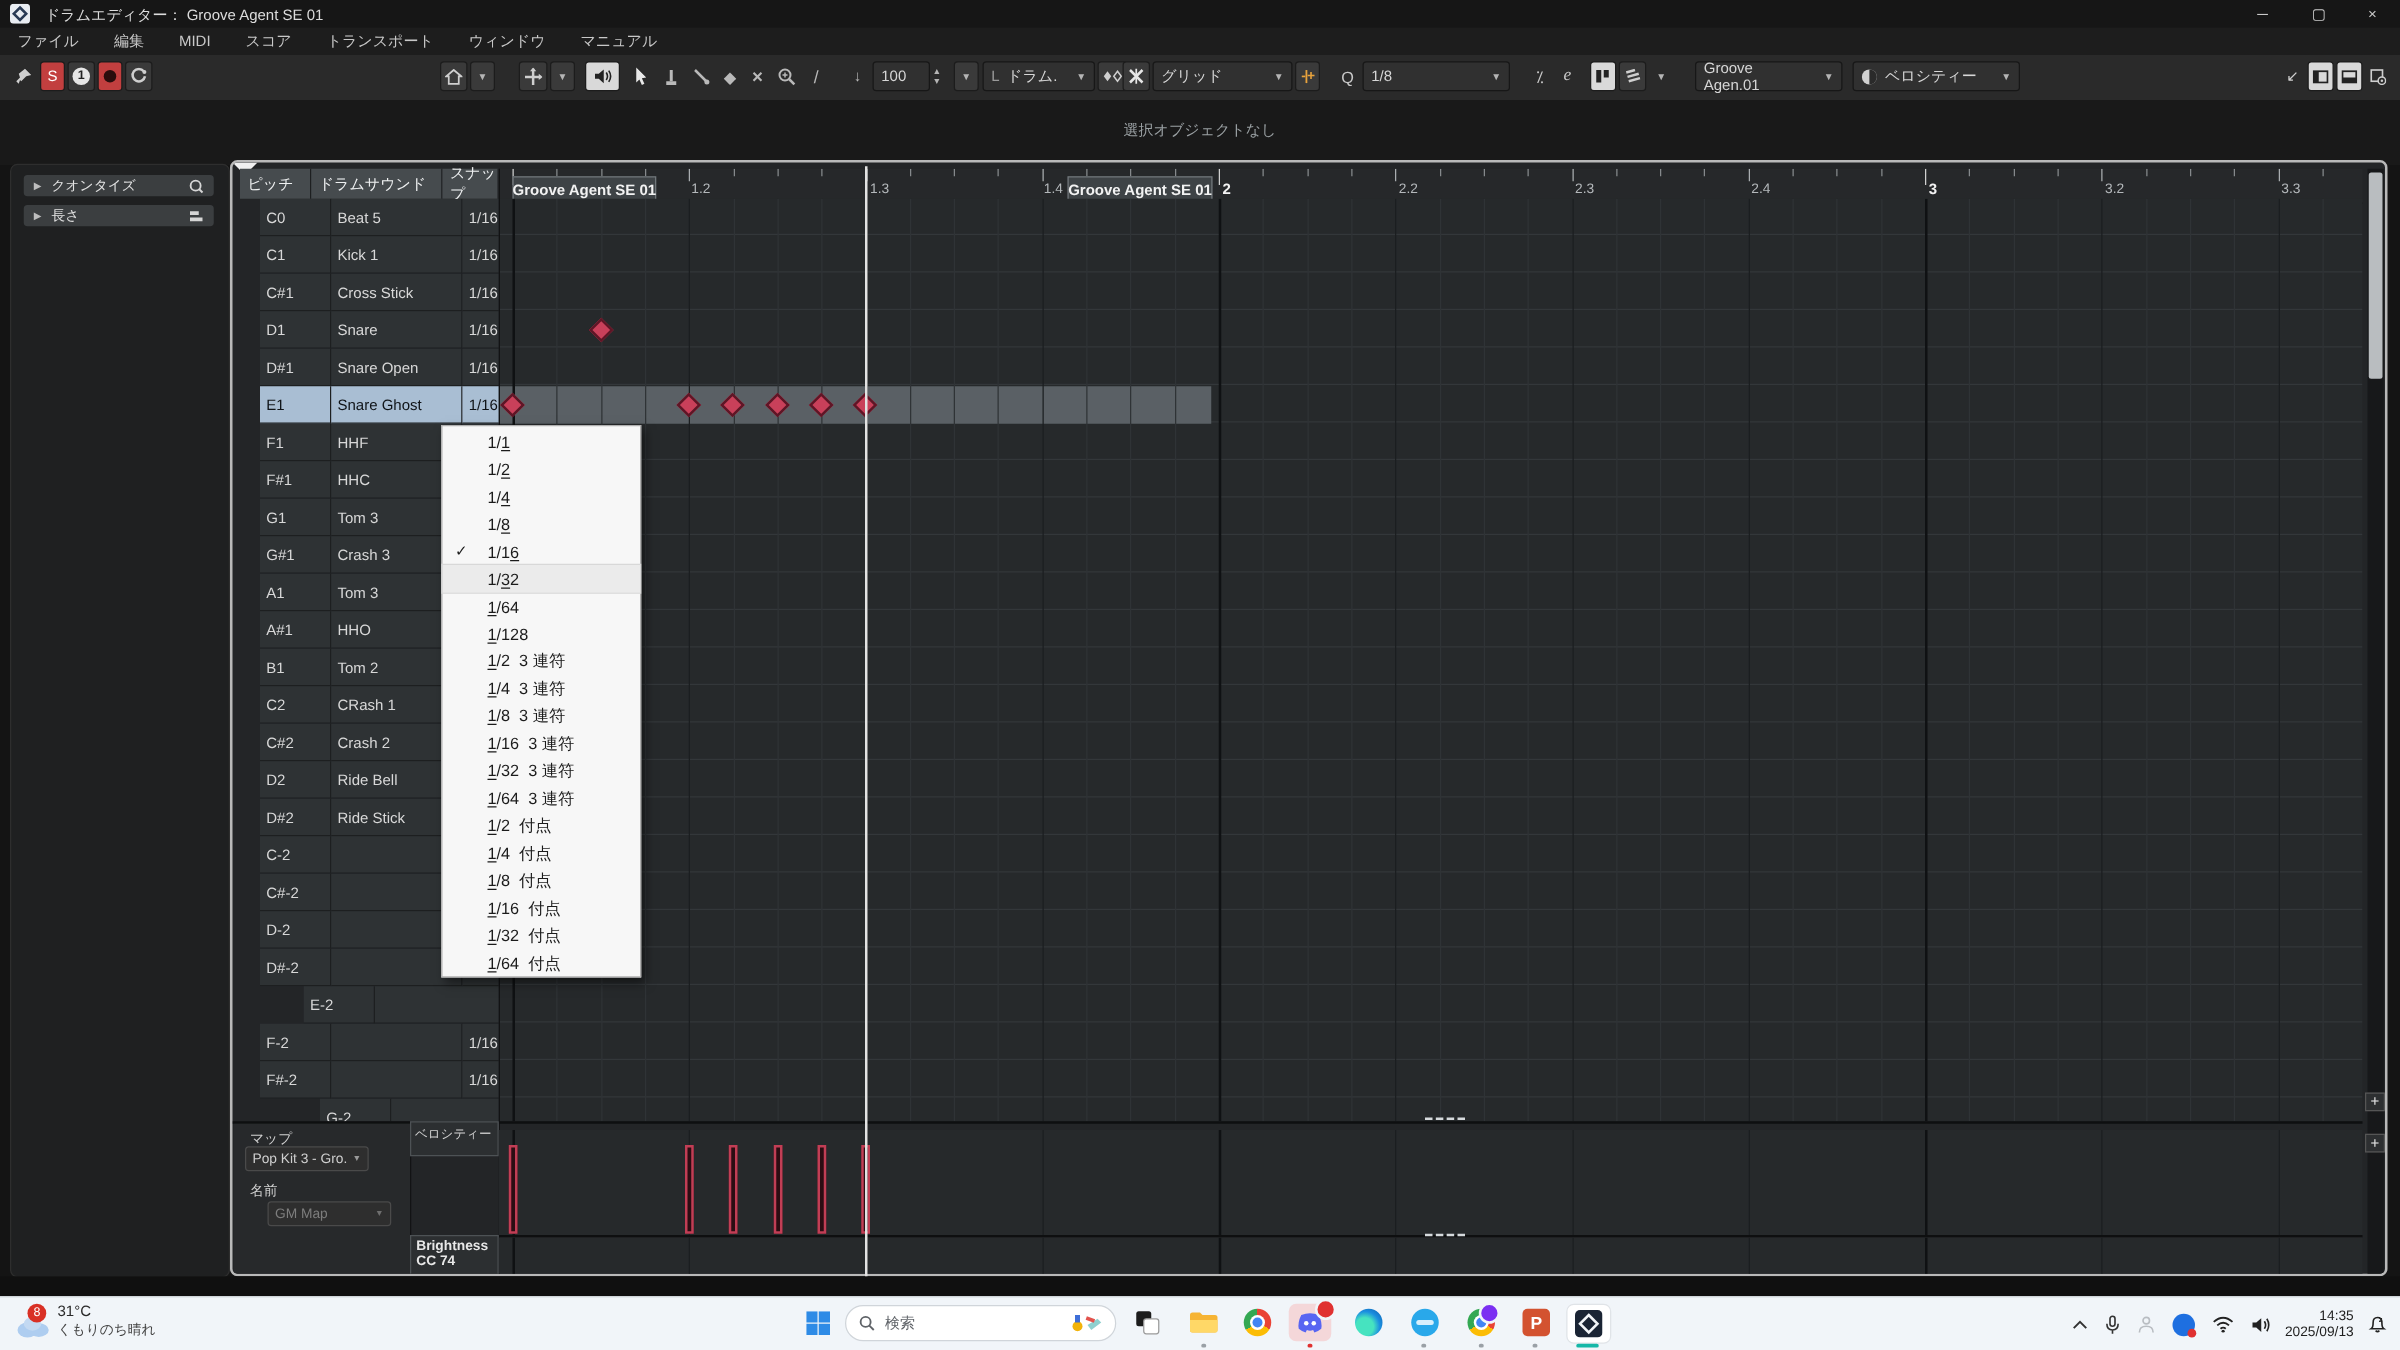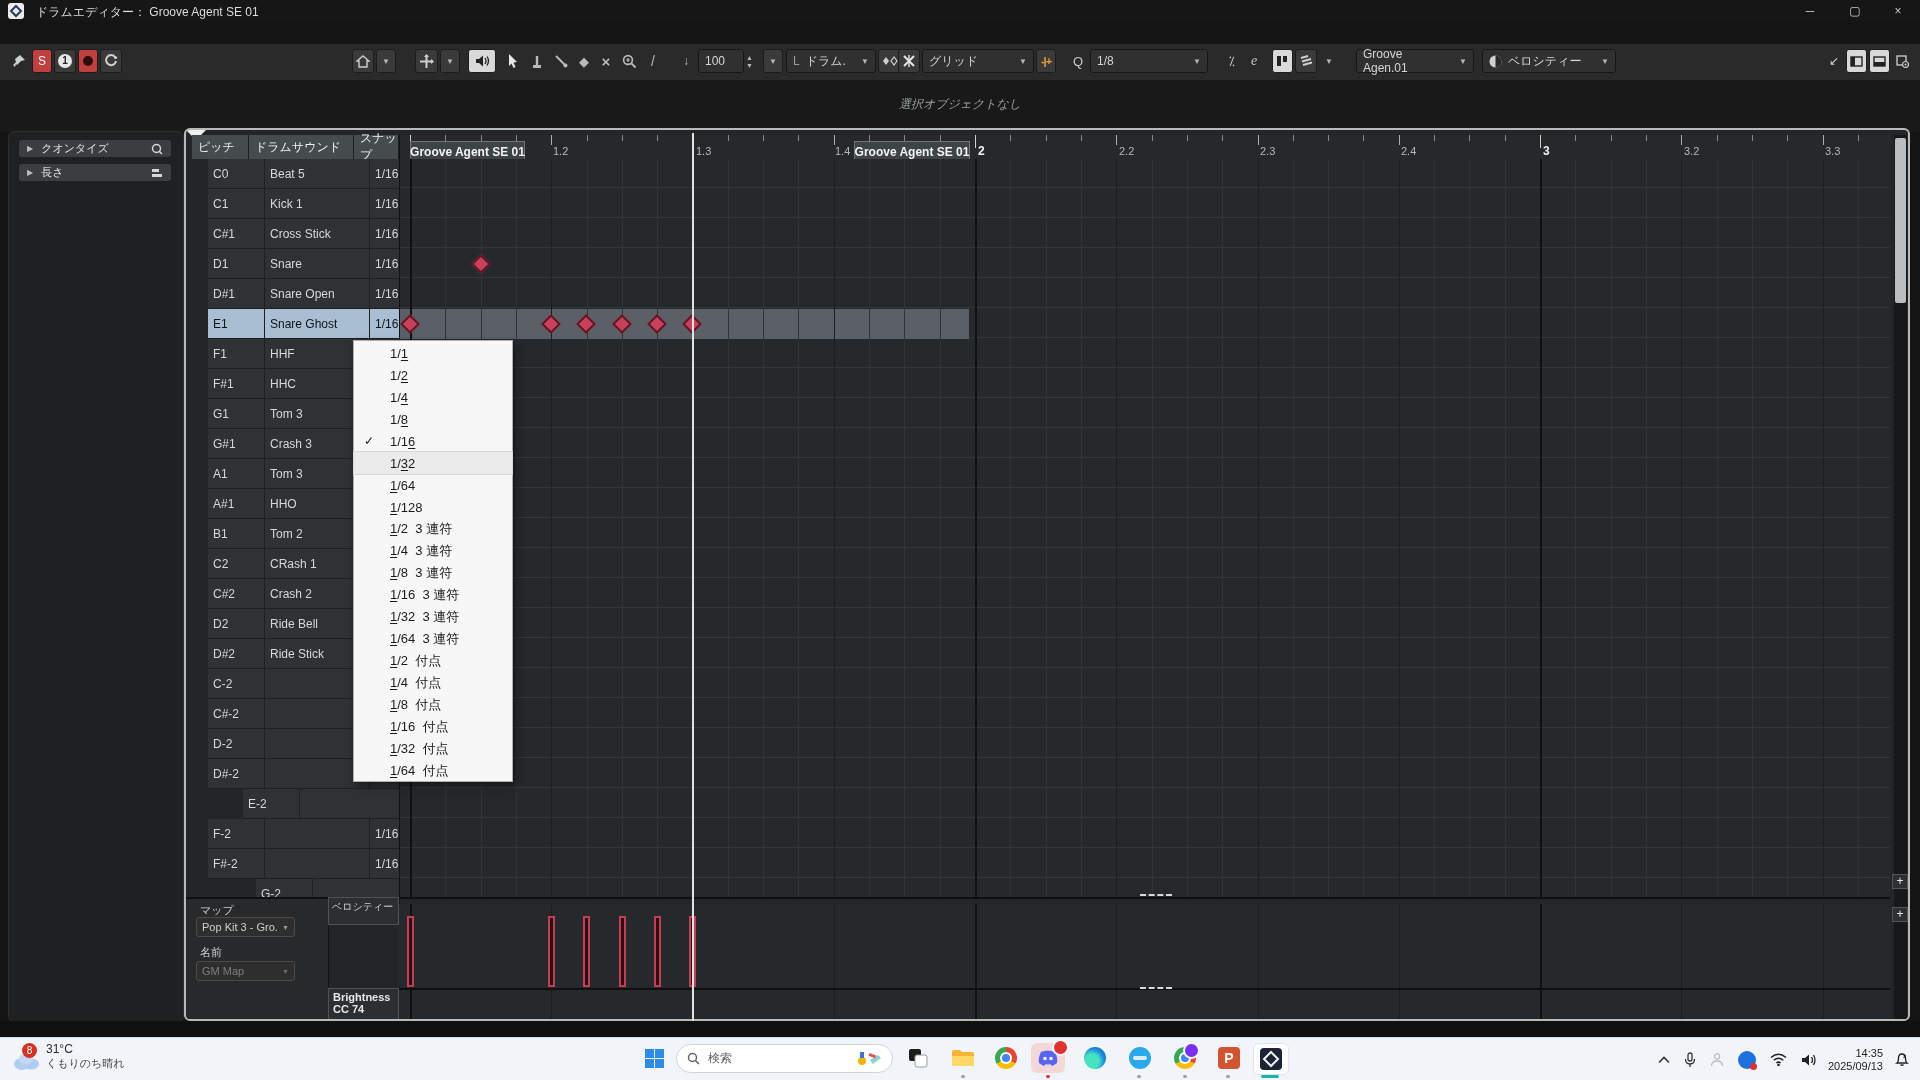--- a/index.html
+++ b/index.html
@@ -15,21 +15,21 @@
   #toolbar{left:0;top:44px;width:1920px;height:36px;background:#2a2a2a;}
   .tg{position:absolute;top:3px;height:28px;display:flex;align-items:center;gap:2px;}
   .tbtn{height:24px;min-width:20px;display:flex;align-items:center;justify-content:center;background:#3a3a3a;
         border:1px solid #1c1c1c;border-radius:3px;color:#cfcfcf;font-size:12px;padding:0 3px;box-sizing:border-box;}
   .tbtn.red{background:#c23f3f;color:#fff;}
   .tbtn.active{background:#d9d9d9;color:#222;}
   .tbtn.flat{background:transparent;border-color:transparent;}
   .combo{height:24px;display:flex;align-items:center;background:#303030;border:1px solid #171717;border-radius:3px;
          color:#d6d6d6;font-size:12px;padding:0 6px;gap:6px;box-sizing:border-box;}
   .car{font-size:8px;color:#b5b5b5;}
-  #statusband{left:0;top:80px;width:1920px;height:52px;background:#191919;font-style:italic;}
+  #statusband{left:0;top:80px;width:1920px;height:52px;background:#191919;}
   #statustext{position:absolute;left:0;top:16px;width:1920px;text-align:center;color:#9aa0a3;font-size:12px;}
   
   #leftpanel{left:8px;top:131px;width:174px;height:889px;background:#1f2021;border:1px solid #2e2e2e;border-radius:6px;}
   .lp-bar{position:absolute;left:10px;width:152px;height:17px;background:#3b3e40;border-radius:3px;color:#e3e3e3;
           font-size:11px;display:flex;align-items:center;padding:0 8px;box-sizing:border-box;gap:8px;}
   .lp-bar .spacer{flex:1;}
   
   #editor{left:184px;top:128px;width:1726px;height:893px;background:#232527;border:2px solid #b9b9b9;
           border-radius:6px;box-sizing:border-box;overflow:hidden;}
   .hcell{position:absolute;top:5px;height:24px;background:#464b4e;color:#eff1f2;font-size:12px;
@@ -100,20 +100,29 @@
     <svg class="abs" style="left:8px;top:3px" width="16" height="16" viewBox="0 0 16 16">
       <rect x="0" y="0" width="16" height="16" rx="3" fill="#e9edf2"></rect>
       <path d="M8 3 L13 8 L8 13 L3 8 Z" fill="none" stroke="#2a3b55" stroke-width="2"></path>
     </svg>
     <span class="ttl">ドラムエディター：  Groove Agent SE 01</span>
     <div class="wbtn" style="right:90px">─</div>
     <div class="wbtn" style="right:45px">▢</div>
     <div class="wbtn" style="right:2px">×</div>
   </div>
 
+  <div class="abs" id="menubar">
+      <span>ファイル</span>
+      <span>編集</span>
+      <span>MIDI</span>
+      <span>スコア</span>
+      <span>トランスポート</span>
+      <span>ウィンドウ</span>
+      <span>マニュアル</span>
+    </div>
 
   <div class="abs" id="toolbar">
     <div class="tg" style="left:8px">
       <div class="tbtn flat">
         <svg width="14" height="14" viewBox="0 0 14 14">
             <path d="M8 1 L13 6 L9 7 L5 11 L4 10 L3 13 L1 11 L4 8 L3 5 Z" fill="#cfcfcf"></path>
           </svg>
       </div>
     </div>
     <div class="tg" style="left:32px">
@@ -612,21 +621,21 @@
       <div style="position: absolute; left: 142px; top: 858px; width: 1562px; height: 2px; background: rgb(14, 15, 16);"></div>
       <div style="position: absolute; left: 142px; top: 767px; width: 1px; height: 126px; background: rgb(18, 19, 20);"></div>
       <div style="position: absolute; left: 1px; top: 769px; width: 141px; height: 124px; background: rgb(39, 41, 43);">
         <div class="maplbl" style="left: 13px; top: 4px;">マップ</div>
         <div class="mapdd" style="left: 9px; top: 18px;">
           <div style="overflow: hidden; white-space: nowrap;">Pop Kit 3 - Gro.</div>
           <div class="spacer" style="flex: 1 1 0%;"></div>
           <div style="font-size: 7px; color: rgb(154, 154, 154);">▼</div>
         </div>
         <div class="maplbl" style="left: 13px; top: 46px;">名前</div>
-        <div class="mapdd" style="left: 9px; top: 62px; color: rgb(125, 125, 125);">
+        <div class="mapdd" style="left: 27px; top: 62px; color: rgb(125, 125, 125);">
           <div>GM Map</div>
           <div class="spacer" style="flex: 1 1 0%;"></div>
           <div style="font-size: 7px; color: rgb(110, 110, 110);">▼</div>
         </div>
       </div>
       <div class="lanebox" style="left: 142px; top: 767px; width: 71px; height: 28px; font-size: 10px; padding: 2px 3px;">
         <div>ベロシティー</div>
       </div>
       <div class="lanebox" style="left: 142px; top: 858px; width: 71px; height: 35px; font-size: 11px; font-weight: bold; padding: 2px 4px; color: rgb(232, 232, 232);">
         <div>Brightness</div>

